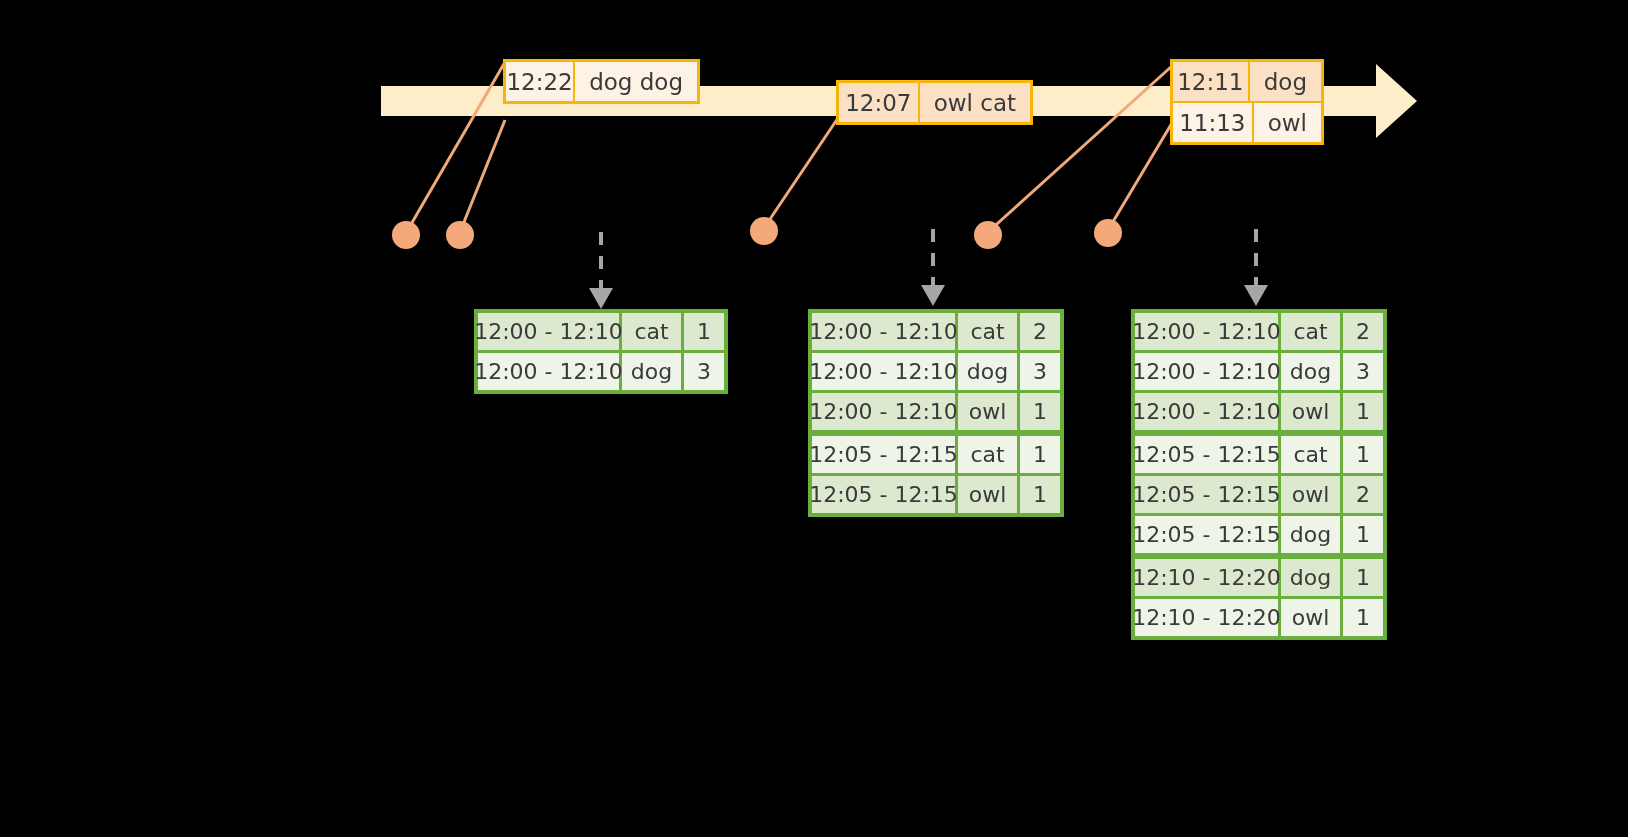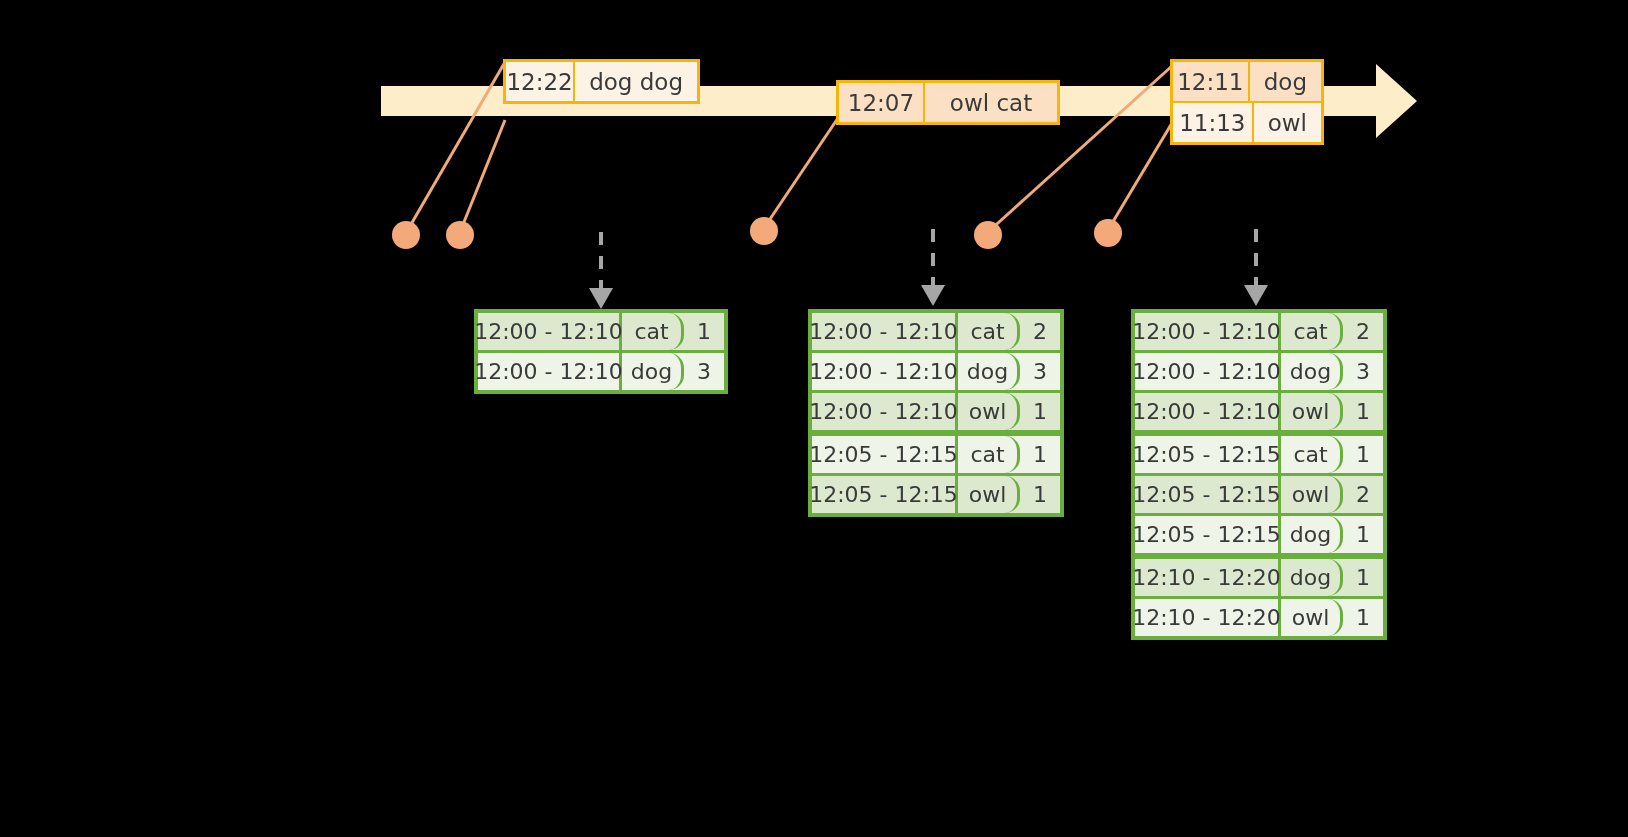--- a/index.html
+++ b/index.html
@@ -89,21 +89,20 @@
     height: 37px;
     white-space: nowrap;
   }
   .res-window {
     width: 146px;
     border-right: 3px solid #6aaf3d;
   }
   .res-word {
     width: 62px;
     border-right: 3px solid #6aaf3d;
-    border-radius: 15px;
   }
   .res-count {
     width: 40px;
   }
 
   
   #result-table-1 .res-window { width: 144px; }
   #result-table-1 .res-word   { width: 62px; }
   #result-table-1 .res-count  { width: 40px; }
 </style>
@@ -150,21 +149,21 @@
     </g>
   </svg>
 
   <div class="event-box" id="event-group-1" style="left:503px; top:59px; width:197px;">
     <div class="event-row shade-b">
       <div class="event-time">12:22</div>
       <div class="event-words">dog dog</div>
     </div>
   </div>
 
-  <div class="event-box" id="event-group-2" style="left:836px; top:80px; width:224px;">
+  <div class="event-box" id="event-group-2" style="left:836px; top:80px; width:197px;">
     <div class="event-row shade-a">
       <div class="event-time">12:07</div>
       <div class="event-words">owl cat</div>
     </div>
   </div>
 
   <div class="event-box" id="event-group-3" style="left:1170px; top:59px; width:154px;">
     <div class="event-row shade-a">
       <div class="event-time">12:11</div>
       <div class="event-words">dog</div>

